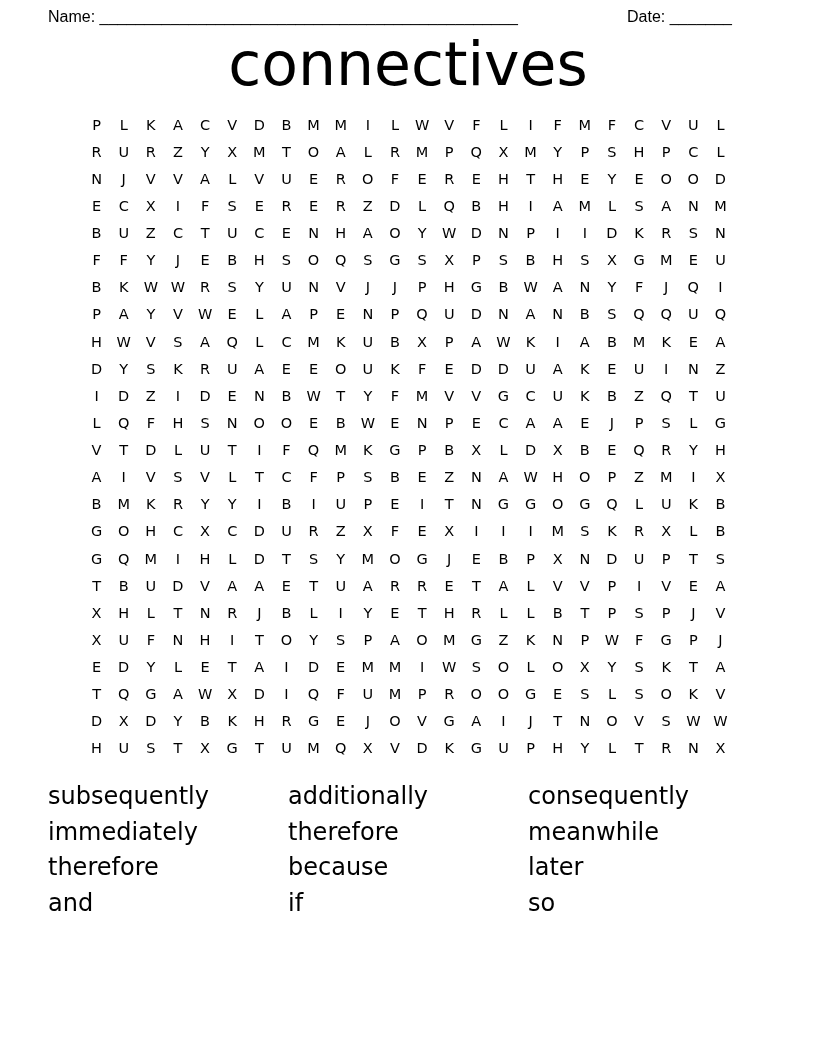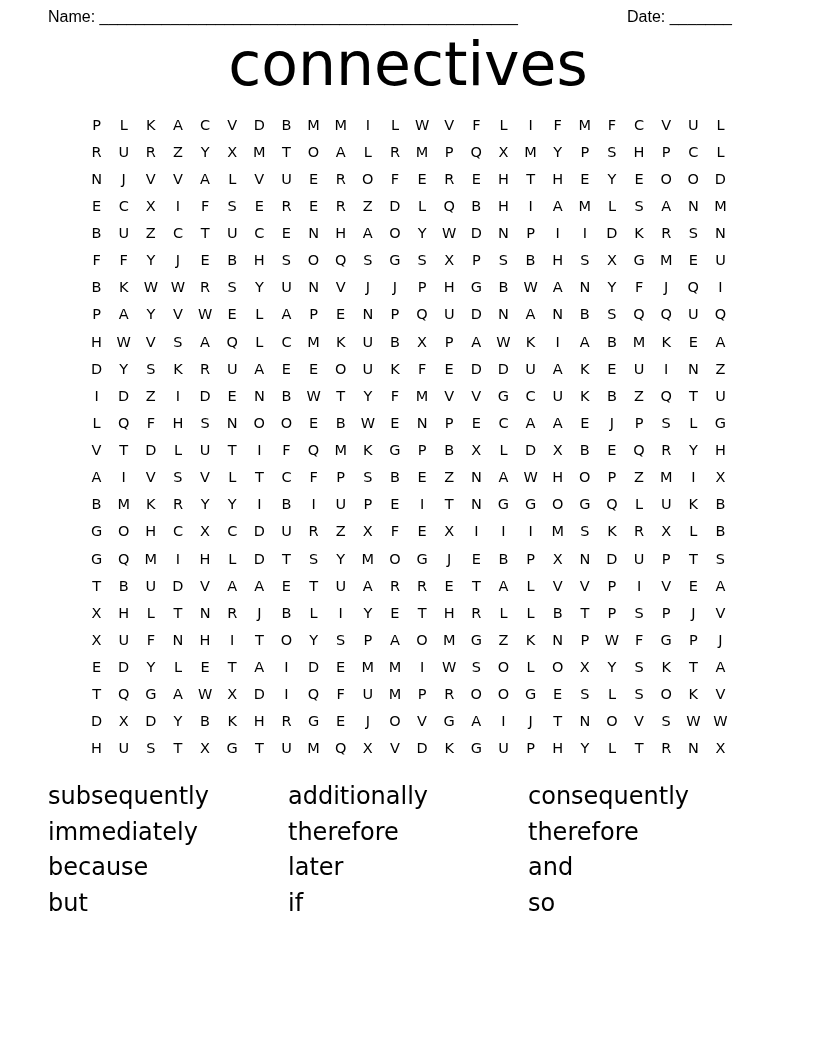--- a/index.html
+++ b/index.html
@@ -616,20 +616,20 @@
     <div class="cell">N</div>
     <div class="cell">X</div>
   </div>
 
 <div class="words" id="words">
     <div class="word">subsequently</div>
     <div class="word">additionally</div>
     <div class="word">consequently</div>
     <div class="word">immediately</div>
     <div class="word">therefore</div>
+    <div class="word">meanwhile</div>
     <div class="word">therefore</div>
     <div class="word">because</div>
     <div class="word">later</div>
     <div class="word">and</div>
-    <div class="word">but</div>
     <div class="word">if</div>
     <div class="word">so</div>
   </div>
 
 </body></html>

